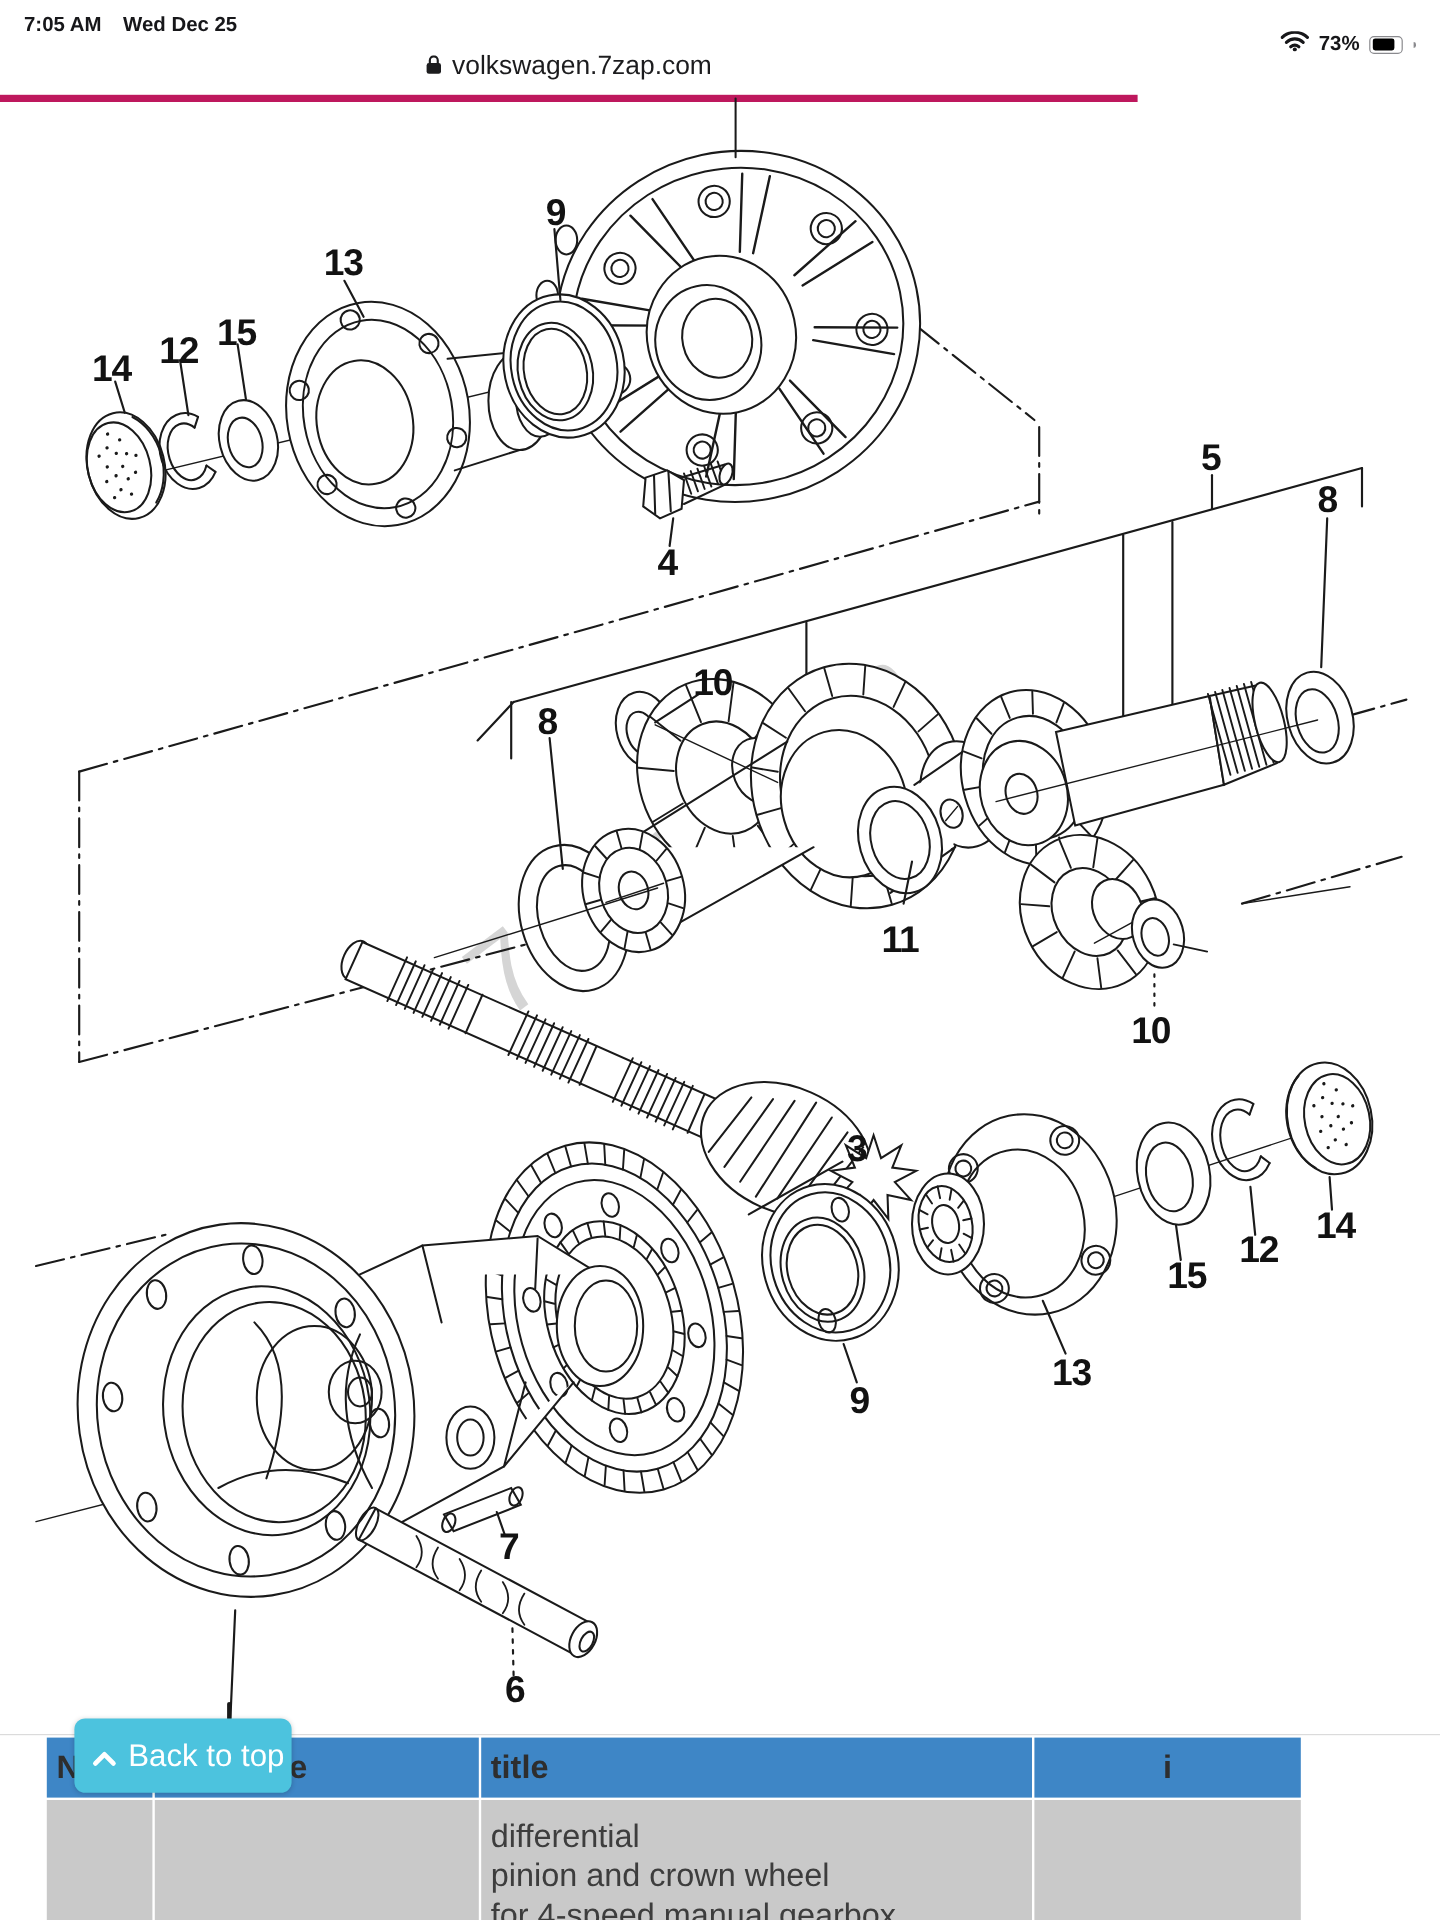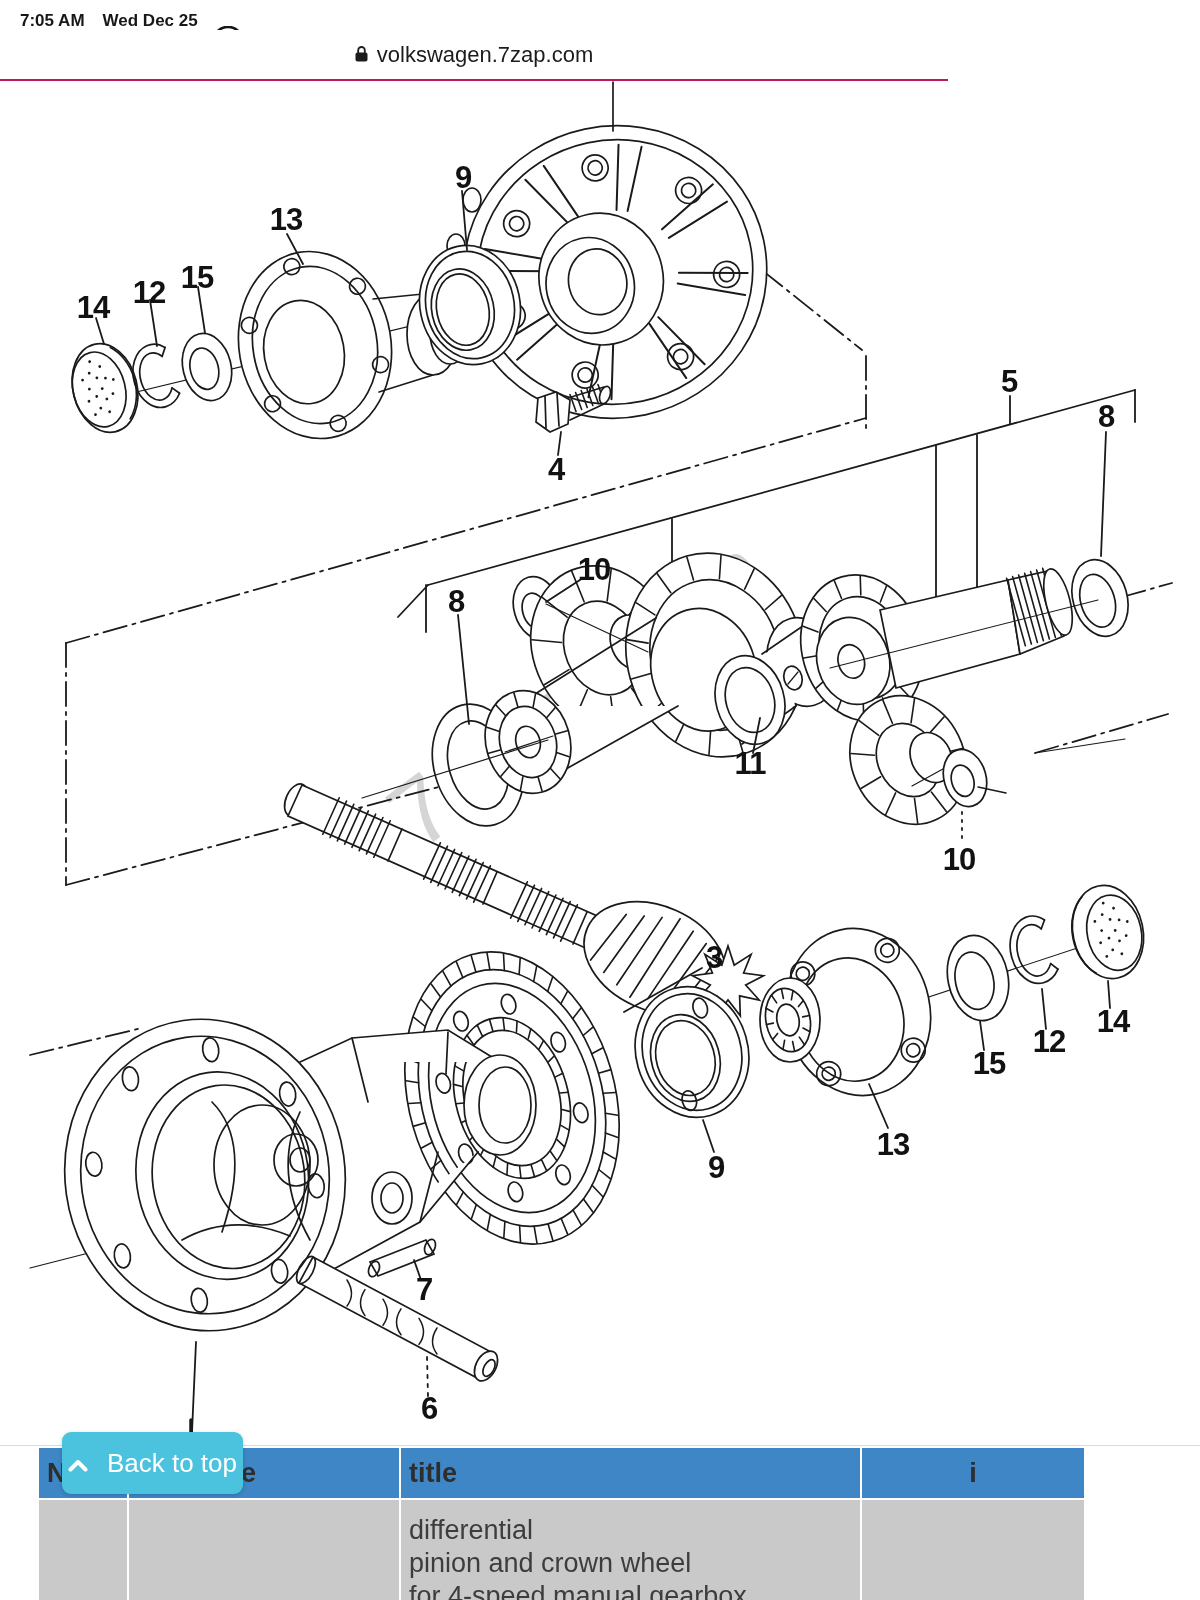--- a/index.html
+++ b/index.html
@@ -1,29 +1,29 @@
 <!DOCTYPE html>
 <html><head>
 <meta charset="utf-8">
 <style>
   html,body{margin:0;padding:0;background:#fff;}
   .page{position:relative;width:1200px;height:1600px;background:#fff;overflow:hidden;
         font-family:"Liberation Sans",sans-serif;}
   
   .statusbar{position:absolute;top:0;left:0;width:1200px;height:30px;display:flex;
-             justify-content:flex-start;align-items:center;padding:12px 20px 0 20px;box-sizing:border-box;
+             justify-content:space-between;align-items:center;padding:12px 20px 0 20px;box-sizing:border-box;
              font-size:17px;font-weight:700;color:#17171a;gap:18px;}
   .status-left{display:flex;gap:18px;}
   .status-right{display:flex;align-items:center;gap:8px;margin-top:32px;}
   .batt-body{position:relative;width:26px;height:13px;border:1.5px solid #8a8a8e;border-radius:4px;}
   .batt-fill{position:absolute;left:1.5px;top:1.5px;bottom:1.5px;width:73%;background:#000;border-radius:2px;}
   .batt-nub{width:2px;height:5px;background:#8a8a8e;border-radius:0 2px 2px 0;margin-left:1px;}
   
   .toolbar{position:absolute;top:30px;left:0;width:948px;height:49px;background:#fff;
-           border-bottom:2px solid #be185d;display:flex;align-items:center;justify-content:center;}
+           border-bottom:6px solid #be185d;display:flex;align-items:center;justify-content:center;}
   .urlbox{display:flex;align-items:center;gap:9px;font-size:22px;color:#1c1c1e;}
   
   #diagram{position:absolute;top:0;left:0;}
   .callout{position:absolute;transform:translate(-50%,-50%);font-size:31px;font-weight:700;
            color:#121212;letter-spacing:-1px;line-height:1;}
   
   .table-topline{position:absolute;top:1445px;left:0;width:1200px;height:1px;background:#dbdbdb;}
   .parts-table{position:absolute;top:1446px;left:37px;border-collapse:separate;border-spacing:2px;}
   .parts-table th{background:#3e86c6;color:#2e2e2e;font-size:27px;font-weight:700;height:50px;
                   text-align:left;vertical-align:middle;padding:0 8px;box-sizing:border-box;}
@@ -31,21 +31,21 @@
                   font-size:27px;color:#3d3d3d;height:150px;}
   .col-n{width:88px;}
   .col-img{width:270px;}
   .col-title{width:459px;}
   .col-i{width:222px;}
   th.col-img{padding-left:112px;}
   th.col-i{text-align:center;}
   .title-line{line-height:33px;}
   
   .back-top{position:absolute;left:62px;top:1432px;width:181px;height:62px;background:#4cc3de;
-            border-radius:9px;display:flex;align-items:center;justify-content:space-between;gap:10px;
+            border-radius:9px;display:flex;align-items:center;justify-content:flex-end;gap:10px;
             color:#fff;font-size:26px;box-shadow:0 1px 4px rgba(0,0,0,0.18);border:none;
             font-family:"Liberation Sans",sans-serif;}
   svg text.wm{font-family:"Liberation Sans",sans-serif;}
 </style>
 </head>
 <body>
 
 <div class="page">
 
   <div class="statusbar">
@@ -681,21 +681,21 @@
       <span class="callout" style="left: 286px; top: 219px;">13</span>
       <span class="callout" style="left: 463px; top: 177px;">9</span>
       <span class="callout" style="left: 197px; top: 277px;">15</span>
       <span class="callout" style="left: 149px; top: 292px;">12</span>
       <span class="callout" style="left: 93px; top: 307px;">14</span>
       <span class="callout" style="left: 556px; top: 469px;">4</span>
       <span class="callout" style="left: 1009px; top: 381px;">5</span>
       <span class="callout" style="left: 1106px; top: 416px;">8</span>
       <span class="callout" style="left: 456px; top: 601px;">8</span>
       <span class="callout" style="left: 594px; top: 569px;">10</span>
-      <span class="callout" style="left: 750px; top: 763px;">11</span>
+      <span class="callout" style="left: 750px; top: 783px;">11</span>
       <span class="callout" style="left: 959px; top: 859px;">10</span>
       <span class="callout" style="left: 714px; top: 957px;">3</span>
       <span class="callout" style="left: 716px; top: 1167px;">9</span>
       <span class="callout" style="left: 893px; top: 1144px;">13</span>
       <span class="callout" style="left: 989px; top: 1063px;">15</span>
       <span class="callout" style="left: 1049px; top: 1041px;">12</span>
       <span class="callout" style="left: 1113px; top: 1021px;">14</span>
       <span class="callout" style="left: 424px; top: 1289px;">7</span>
       <span class="callout" style="left: 429px; top: 1408px;">6</span>
     </div>

